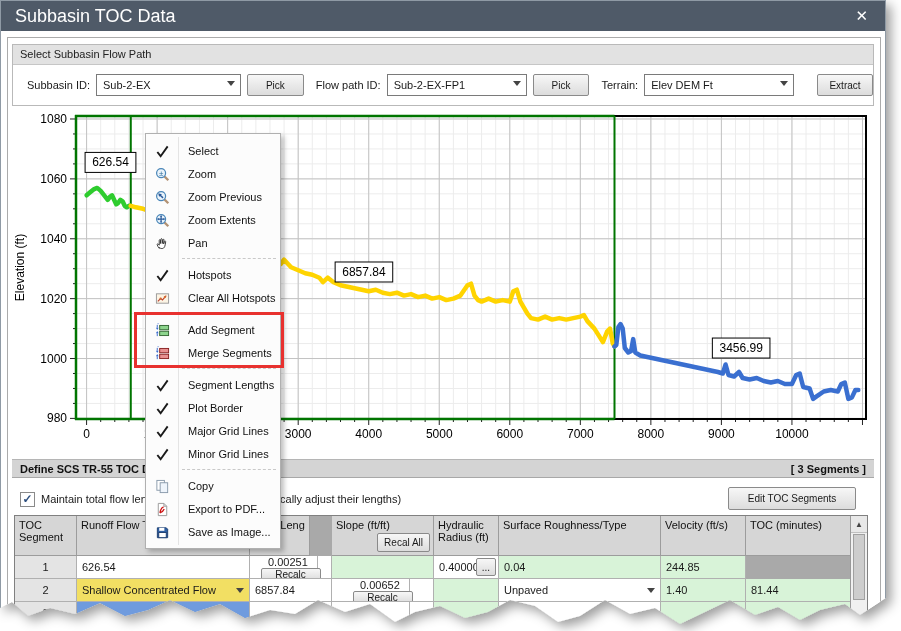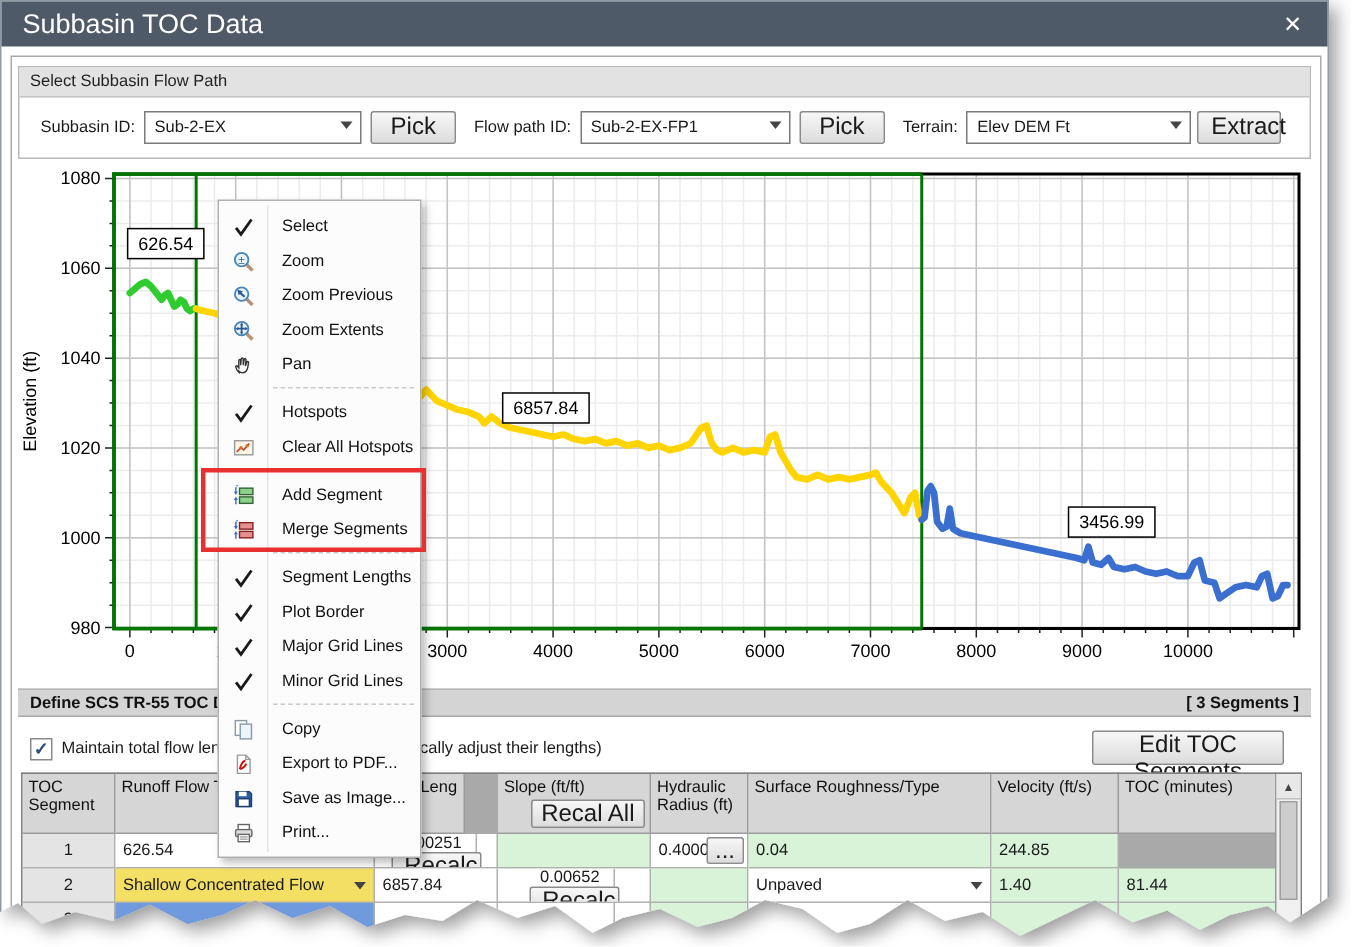--- a/index.html
+++ b/index.html
@@ -16,24 +16,24 @@
            border:1px solid #ababab;box-sizing:border-box;}
   
   .groupbox{position:absolute;left:4px;top:6px;width:862px;height:62px;border:1px solid #b9b9b9;box-sizing:border-box;background:#fff;}
   .group-header{height:19px;line-height:19px;background:#e2e2e2;border-bottom:1px solid #c6c6c6;padding-left:7px;color:#222;}
   .controls-row{display:flex;align-items:center;height:40px;padding-left:8px;}
   .lbl{margin:0 6px 0 6px;white-space:nowrap;}
   .combo{position:relative;height:22px;background:#fff;border:1px solid #7a7a7a;display:flex;align-items:center;
          padding:0 18px 0 6px;box-sizing:border-box;}
   .combo .arrow{position:absolute;right:5px;top:6px;width:0;height:0;border-left:4px solid transparent;border-right:4px solid transparent;border-top:5px solid #444;}
   .btn{height:22px;background:linear-gradient(#f7f7f7,#dcdcdc);border:1px solid #8a8a8a;border-radius:2px;
-       font-family:"Liberation Sans",sans-serif;font-size:16px;color:#1a1a1a;padding:0 8px;box-sizing:border-box;}
+       font-family:"Liberation Sans",sans-serif;font-size:10px;color:#1a1a1a;padding:0 8px;box-sizing:border-box;}
   .w145{width:145px}.w140{width:140px}.w150{width:150px}
   .pickbtn{width:57px;margin:0 6px;}
-  .extractbtn{width:56px;margin-left:4px;}
+  .extractbtn{width:56px;margin-left:23px;}
   
   .chart{position:absolute;left:2px;top:68px;width:866px;height:350px;}
   svg text{font-family:"Liberation Sans",sans-serif;}
   
   .section-header{position:absolute;left:4px;top:421px;width:862px;height:19px;background:#d4d4d4;
     border-top:1px solid #b5b5b5;border-bottom:1px solid #a8a8a8;box-sizing:border-box;
     display:flex;align-items:center;justify-content:space-between;padding:0 8px;font-weight:bold;color:#111;}
   .section-header .badge{font-weight:bold;}
   
   .checkbox-row{position:absolute;left:4px;top:446px;width:862px;height:30px;display:flex;align-items:center;}
@@ -549,27 +549,15 @@
       <div class="mi">
         <span class="mi-icon">
           <svg viewBox="0 0 16 16" width="15" height="15">
             <path d="M2.5 3h9.5l1.5 1.5V13.5h-11z" fill="#2e5fa3" stroke="#1c3e70"></path>
             <rect x="4.5" y="3" width="5.5" height="3.2" fill="#fff"></rect>
             <rect x="4" y="8" width="8" height="5.5" fill="#fff" stroke="#1c3e70"></rect>
           </svg>
         </span>
         <span>Save as Image...</span>
       </div>
-      <div class="mi">
-        <span class="mi-icon">
-          <svg viewBox="0 0 16 16" width="15" height="15">
-            <rect x="4" y="1.8" width="8" height="3.6" fill="#fff" stroke="#666"></rect>
-            <rect x="2.2" y="5.4" width="11.6" height="5" rx="1" fill="#ddd" stroke="#666"></rect>
-            <rect x="4" y="8.8" width="8" height="5.2" fill="#fff" stroke="#666"></rect>
-            <line x1="5.2" y1="10.6" x2="10.8" y2="10.6" stroke="#999"></line>
-            <line x1="5.2" y1="12.2" x2="10.8" y2="12.2" stroke="#999"></line>
-          </svg>
-        </span>
-        <span>Print...</span>
-      </div>
     </div>
   <div class="red-box"></div>
 </div>
 
 </body></html>

